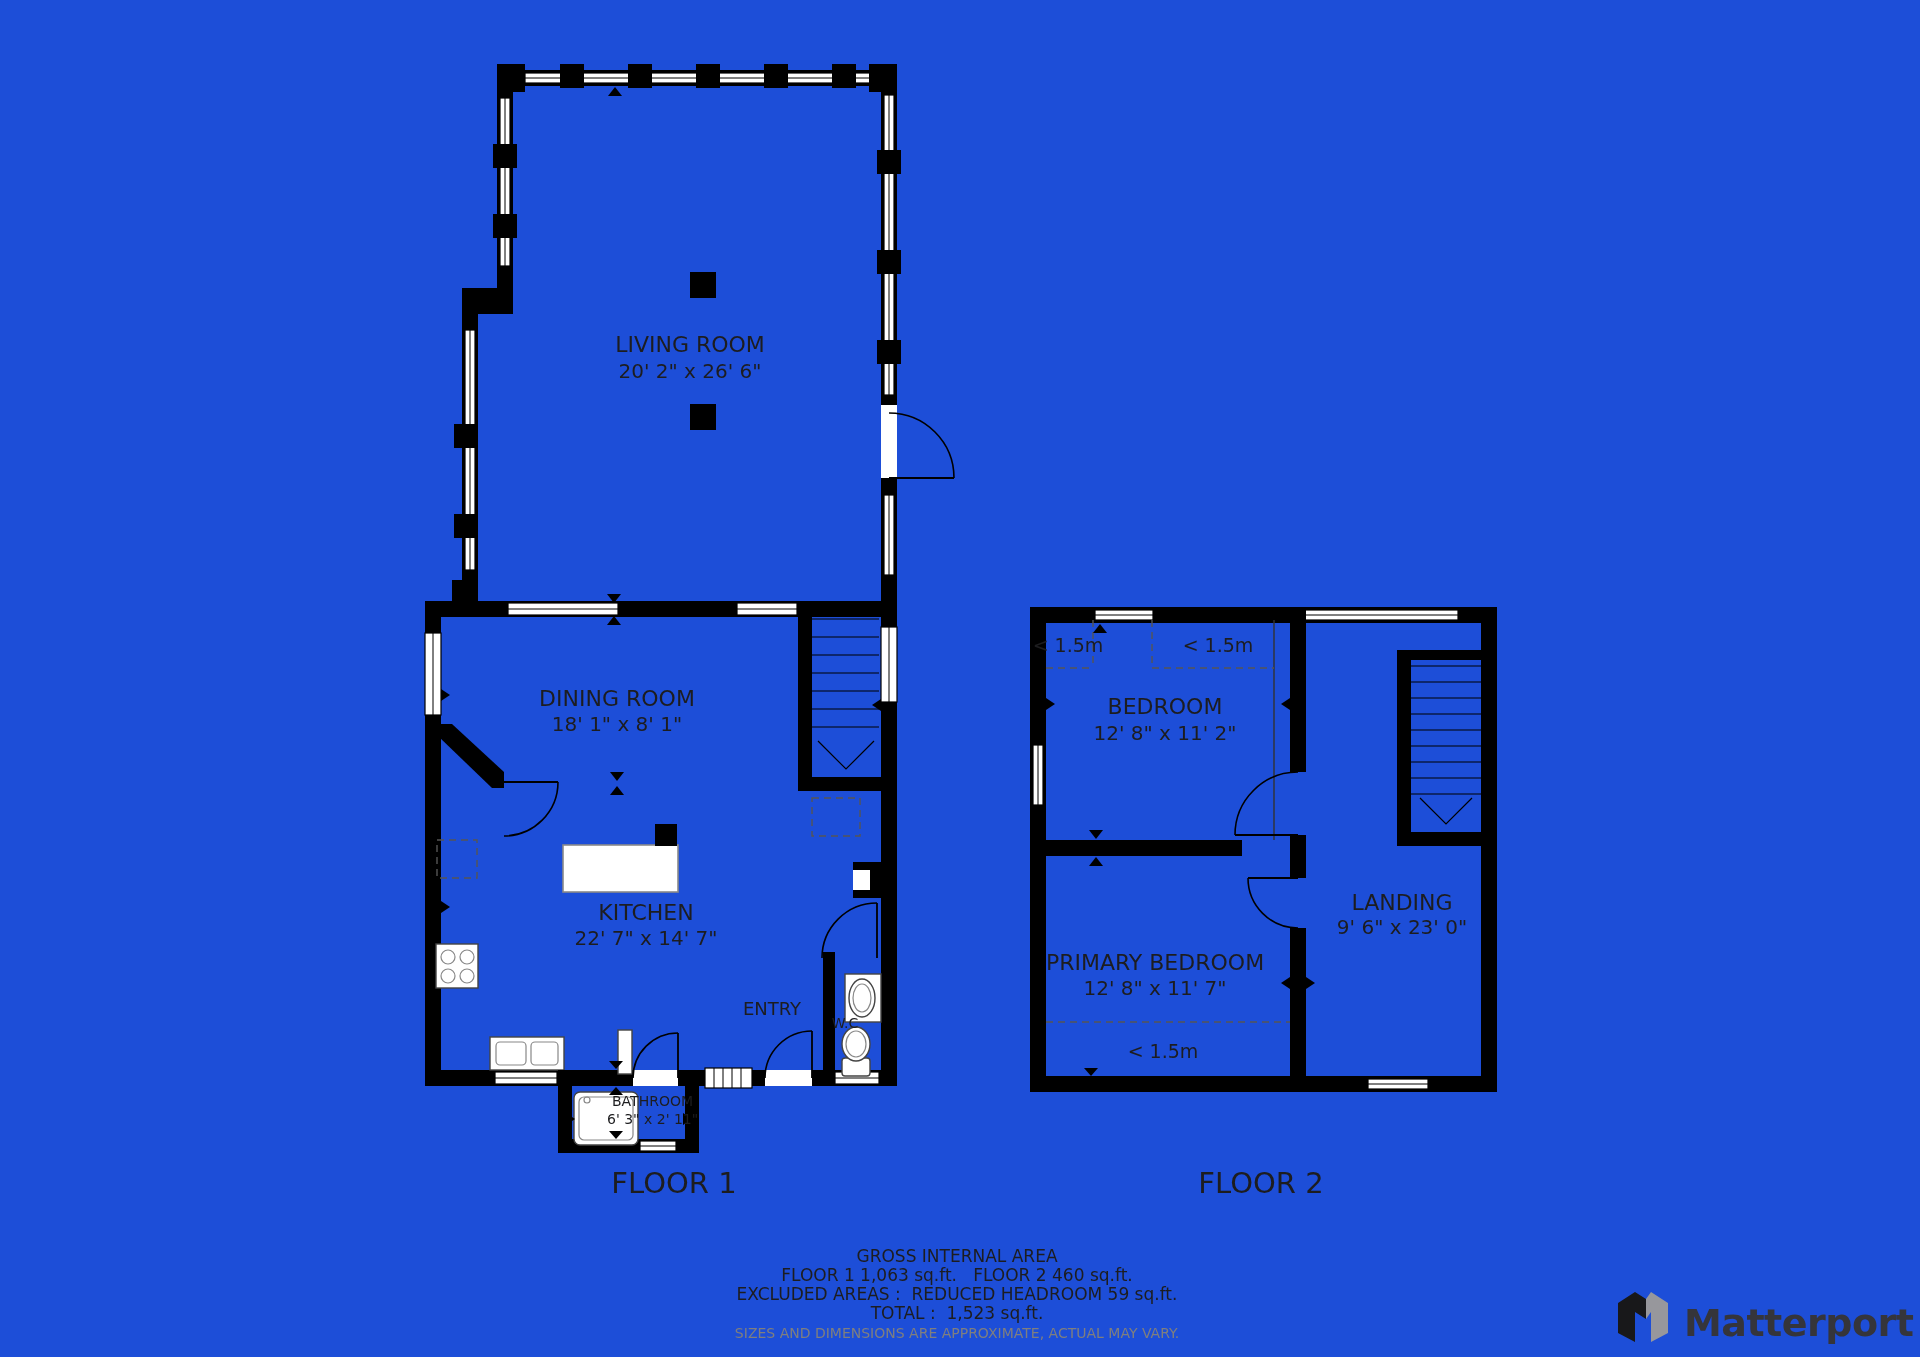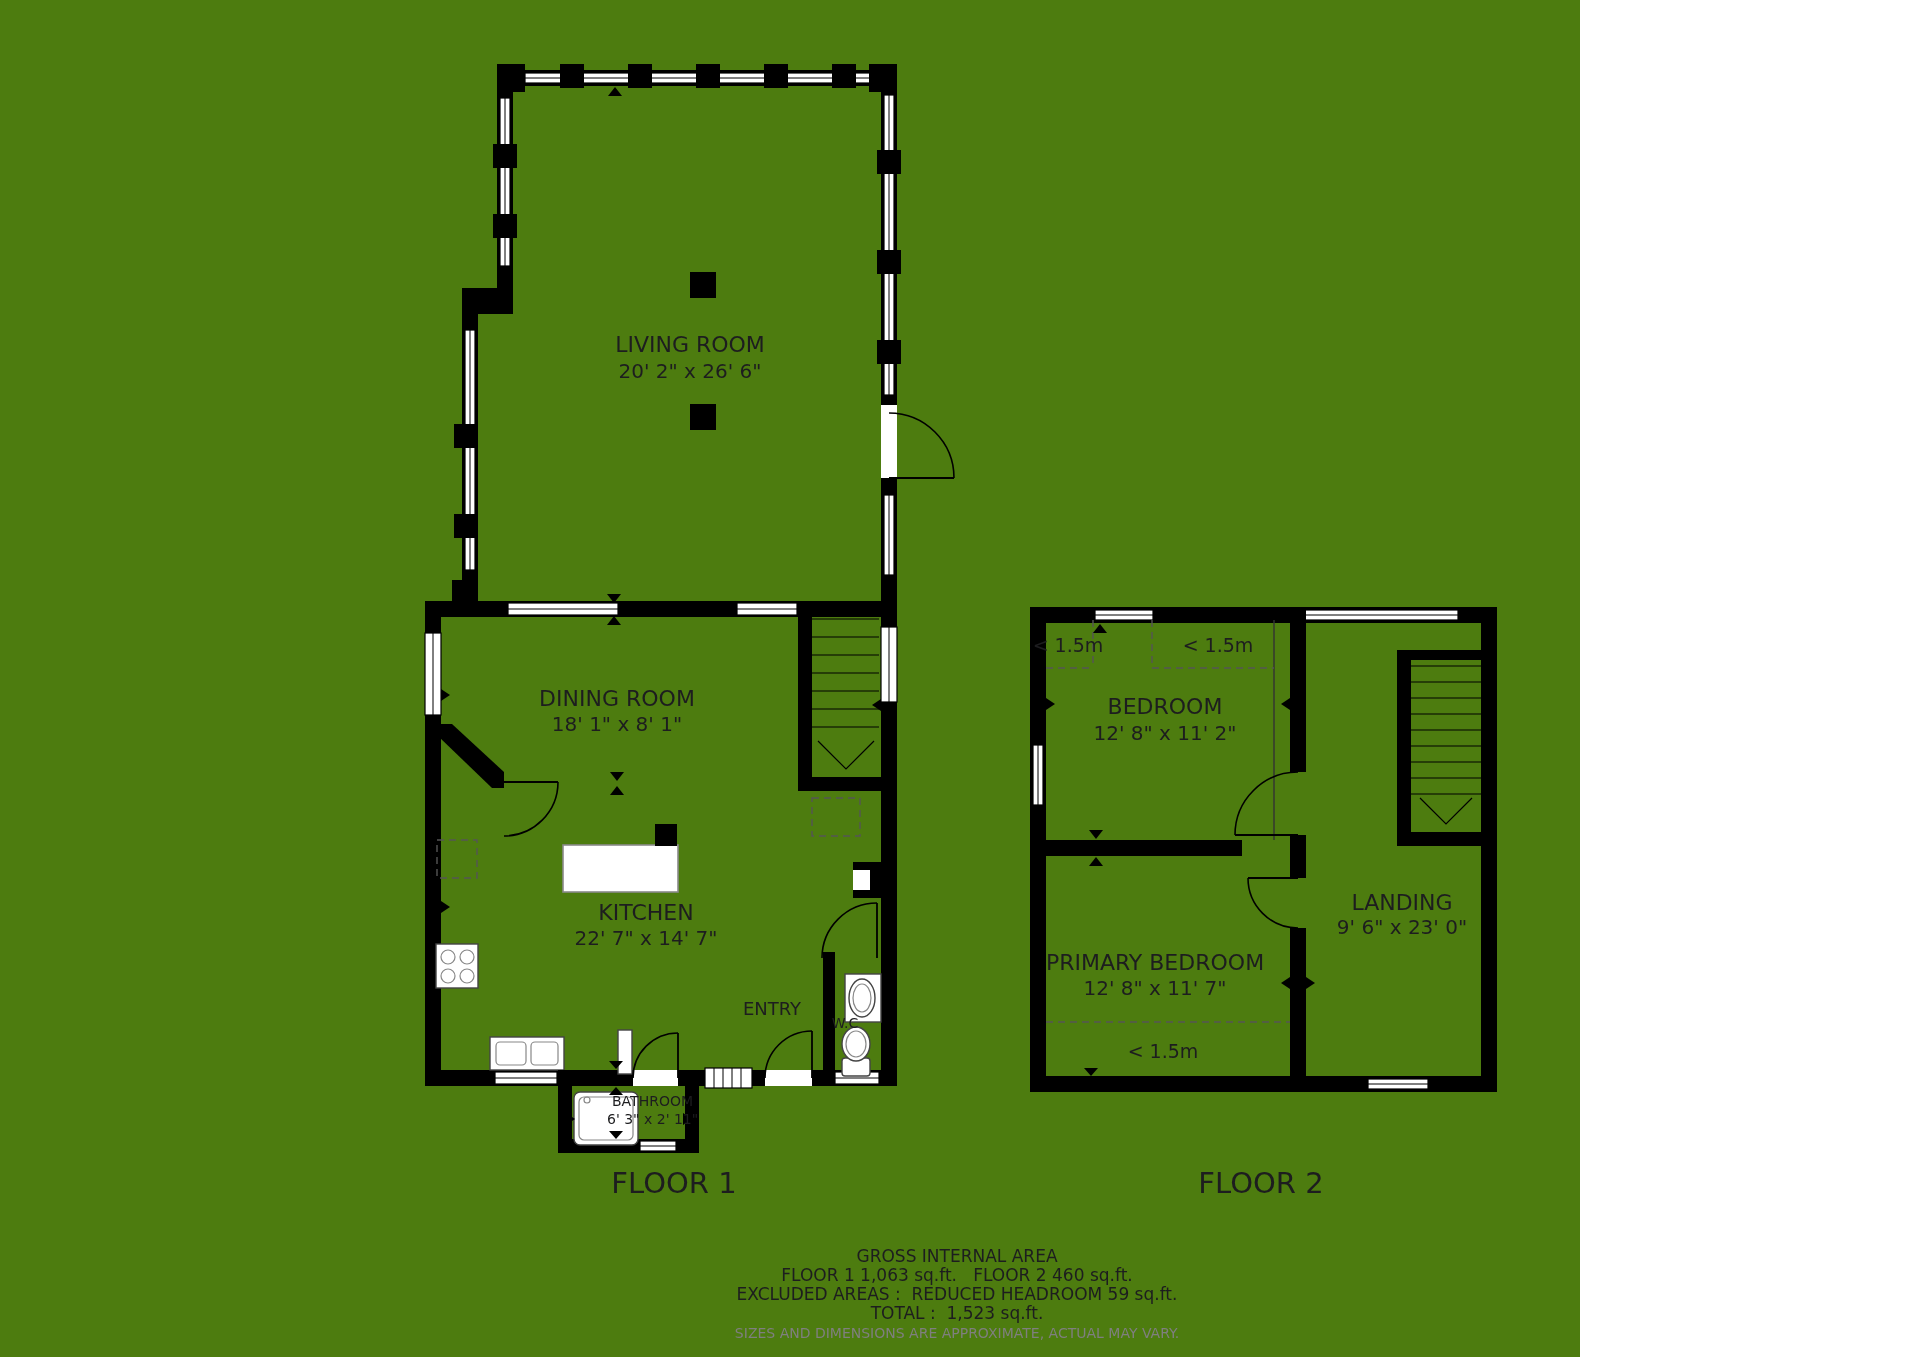--- a/index.html
+++ b/index.html
@@ -1,16 +1,16 @@
 <!DOCTYPE html>
 <html><head>
 <meta charset="utf-8">
 <style>
   html,body{margin:0;padding:0;background:#ffffff;}
-  .page{position:relative;width:1580px;height:1357px;background:#4d7c0f;overflow:hidden;
+  .page{position:relative;width:1920px;height:1357px;background:#1d4ed8;overflow:hidden;
         font-family:"DejaVu Sans","Liberation Sans",sans-serif;}
   svg{position:absolute;left:0;top:0;}
   svg text{white-space:pre;fill:#1d1d1f;font-family:"DejaVu Sans","Liberation Sans",sans-serif;}
   .wall{fill:#000000;}
   .post{fill:#000000;}
   .win{fill:#ffffff;stroke:#000000;stroke-width:1.2;}
   .wline{stroke:#000000;stroke-width:1;}
   .gap{fill:#ffffff;}
   .door{fill:none;stroke:#000000;stroke-width:1.6;}
   .dleaf{stroke:#000000;stroke-width:1.8;}

